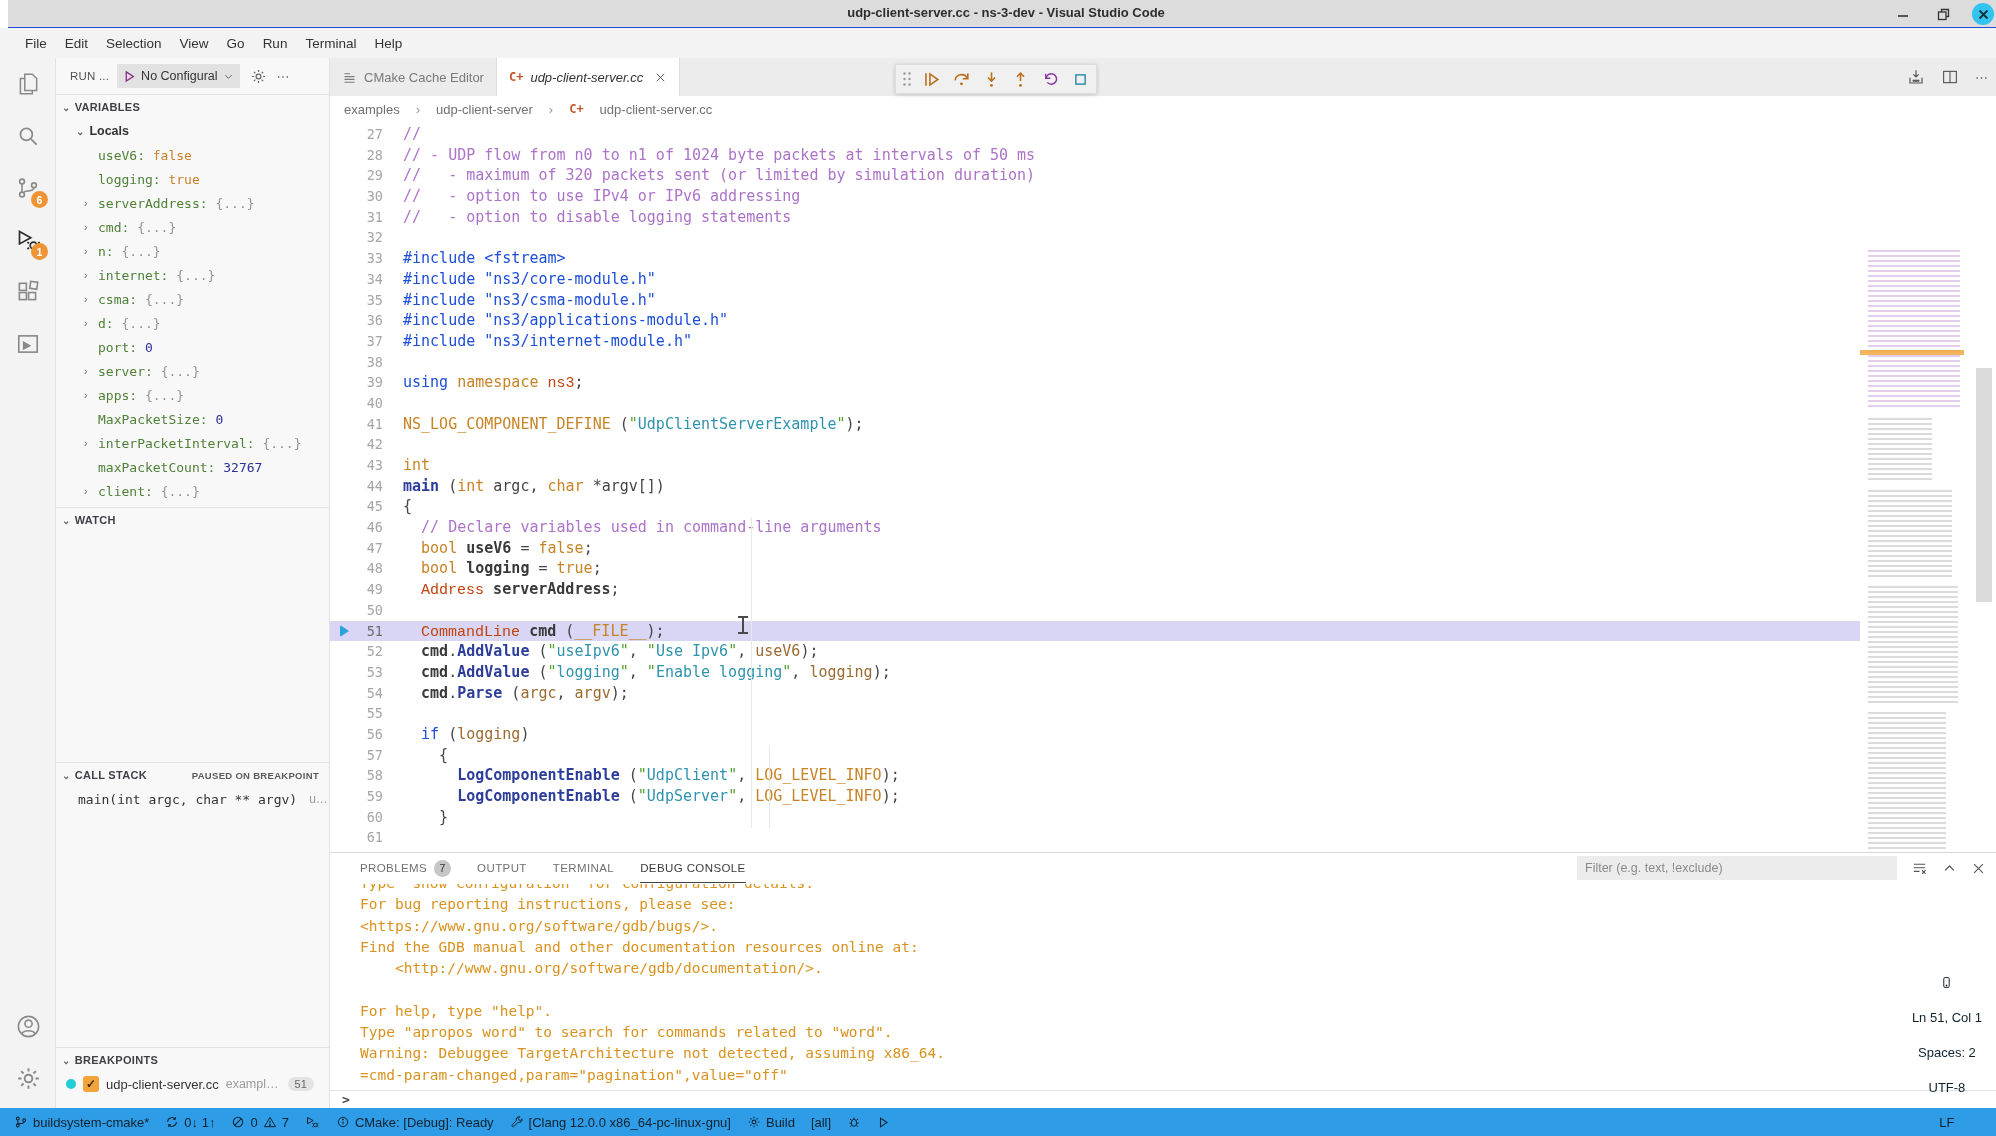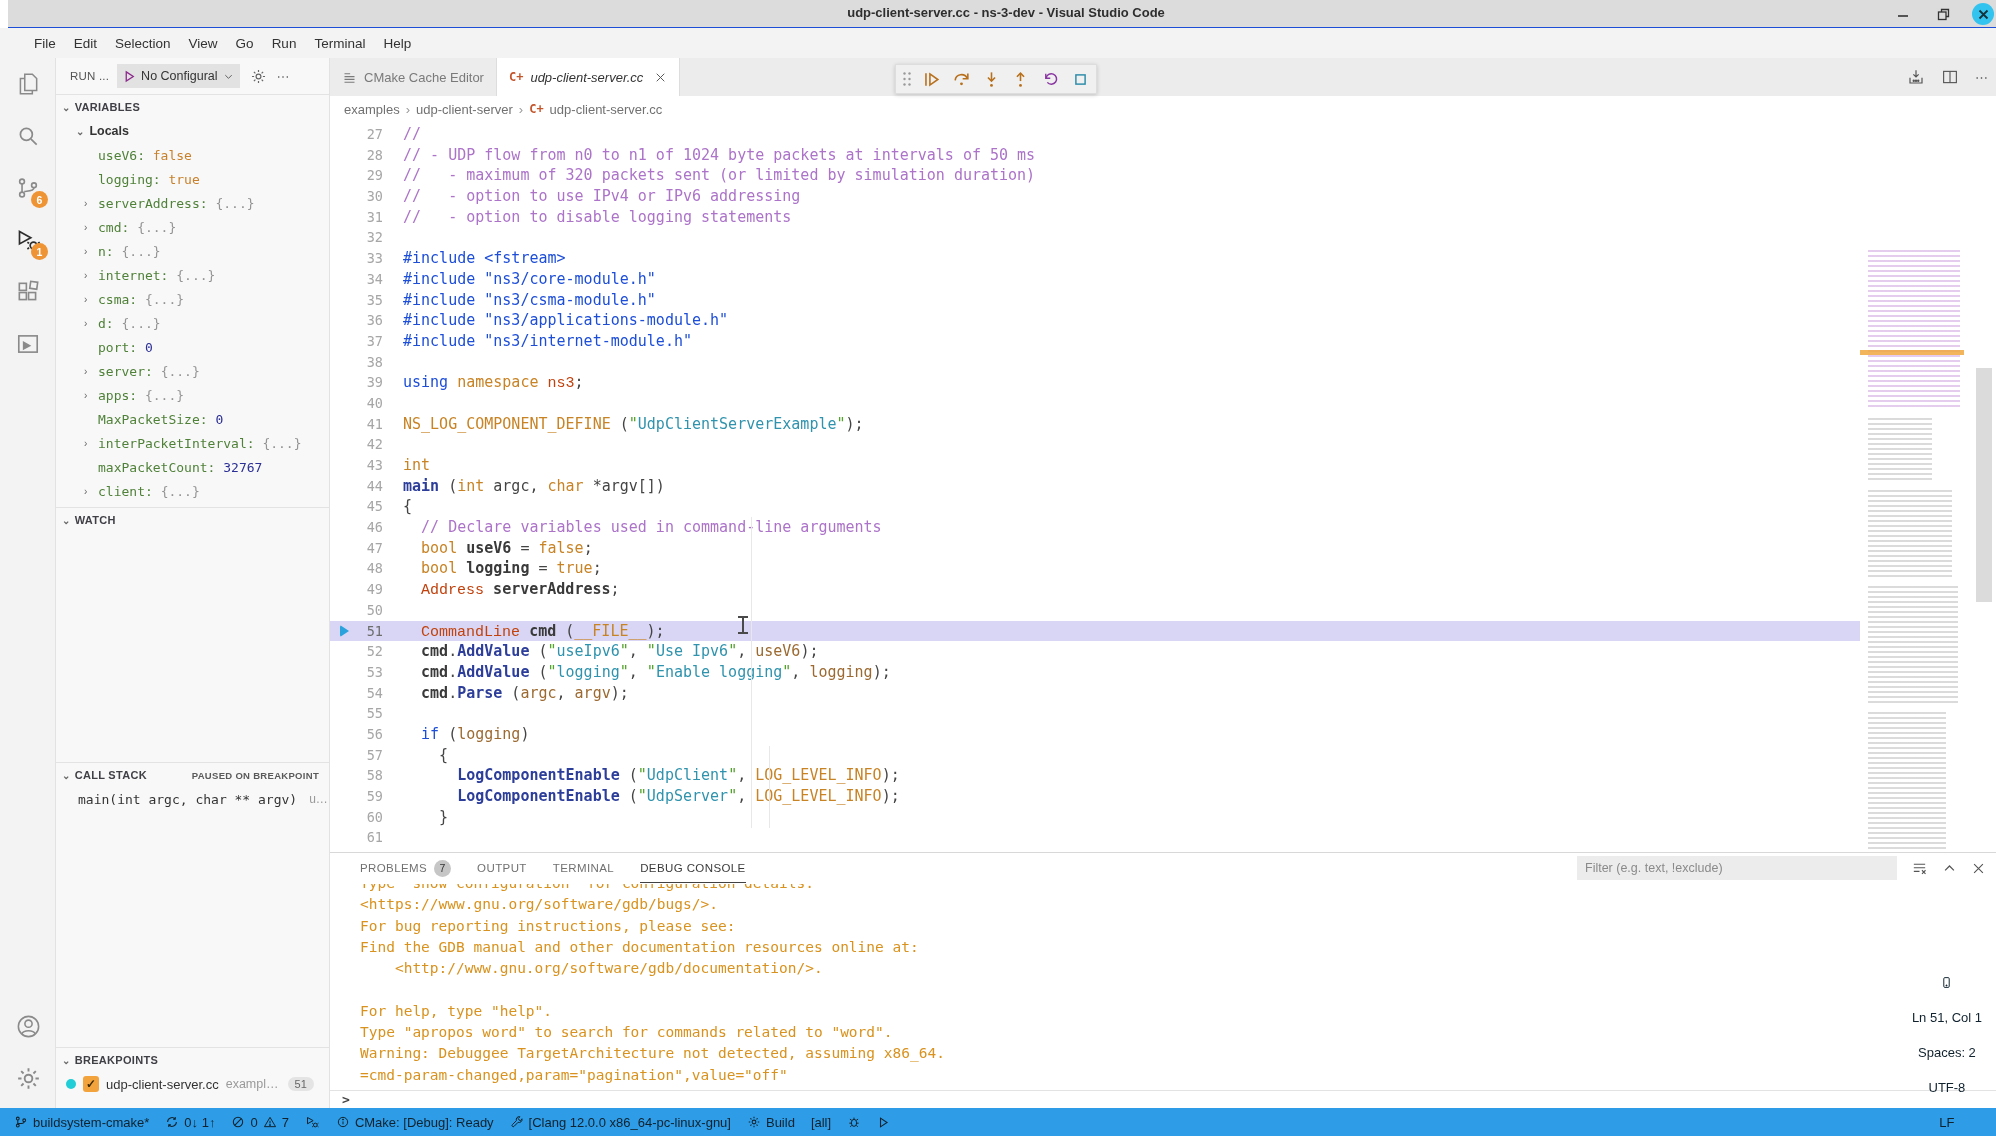--- a/index.html
+++ b/index.html
@@ -8,21 +8,21 @@
   .icon svg { display:block; }
 
   
   .titlebar { position:absolute; left:8px; top:0; width:100%; height:28px; background:#dcdcdc; border-bottom:1px solid #1d4ed8; }
   .title-text { position:absolute; left:0; right:0; top:5px; text-align:center; font-weight:bold; font-size:13px; color:#2e2e2e; }
   .win-controls { position:absolute; right:10px; top:2px; display:flex; gap:18px; align-items:center; height:24px; }
   .win-btn { width:22px; height:22px; display:flex; align-items:center; justify-content:center; color:#333; }
   .win-close { background:#33c3ef; border-radius:50%; }
 
   
-  .menubar { position:absolute; left:0; top:28px; width:100%; height:30px; background:#f3f3f3; display:flex; align-items:center; padding-left:25px; }
+  .menubar { position:absolute; left:0; top:28px; width:100%; height:30px; background:#f3f3f3; display:flex; align-items:center; padding-left:16px; }
   .menu-item { padding:4px 9px; font-size:13.5px; color:#333; }
 
   
   .activitybar { position:absolute; left:0; top:58px; width:56px; bottom:28px; background:#f3f3f3; border-right:1px solid #e2e2e2; }
   .act-item { position:relative; width:56px; height:52px; display:flex; align-items:center; justify-content:center; color:#8a8a8a; }
   .act-item.active { color:#2d2d2d; }
   .act-bottom { position:absolute; bottom:4px; left:0; width:56px; }
   .badge { position:absolute; right:8px; bottom:6px; min-width:17px; height:17px; border-radius:9px; background:#ef9434; color:#fff; font-size:10.5px; font-weight:bold; display:flex; align-items:center; justify-content:center; padding:0 4px; }
 
   
@@ -54,21 +54,21 @@
   .bp-line { margin-left:2px; background:#e4e4e4; border-radius:8px; font-size:11px; color:#666; padding:1px 7px; }
 
   
   .tabbar { position:absolute; left:330px; top:58px; right:0; height:38px; background:#ececec; display:flex; }
   .tab { display:flex; align-items:center; gap:7px; padding:0 12px; border-right:1px solid #ddd; color:#7a7a7a; font-size:13px; }
   .tab.active { background:#fff; color:#333; }
   .tab.active .tab-label { font-style:italic; }
   .tab .close { color:#555; margin-left:4px; }
   .cpp-badge { color:#c4562c; font-weight:bold; font-size:12px; font-family:"DejaVu Sans Mono",monospace; }
   .editor-actions { position:absolute; right:8px; top:58px; height:38px; display:flex; align-items:center; gap:16px; color:#555; }
-  .breadcrumbs { position:absolute; left:330px; top:96px; right:134px; height:26px; background:#fff; display:flex; align-items:center; padding-left:14px; color:#717171; font-size:13px; gap:6px; }
+  .breadcrumbs { position:absolute; left:330px; top:96px; right:134px; height:26px; background:#fff; display:flex; align-items:center; padding-left:14px; color:#717171; font-size:13px; gap:16px; }
   .crumb-sep { color:#9a9a9a; }
 
   
   .dbg-toolbar { position:absolute; left:895px; top:64px; width:202px; height:30px; background:#f0f0f0; border:1px solid #ddd; box-shadow:0 1px 4px rgba(0,0,0,.18); display:flex; align-items:center; padding:0 6px; gap:10px; z-index:5; }
   .dbg-btn { display:flex; align-items:center; justify-content:center; width:22px; height:22px; }
   .dbg-grip { color:#999; }
   .c-org { color:#b8701c; } .c-pur { color:#8a36a2; } .c-teal { color:#2688a8; }
 
   
   .code-area { position:absolute; left:330px; top:122px; right:0; height:730px; background:#fff; overflow:hidden; }
@@ -654,22 +654,22 @@
         </span>
       <span class="icon">
           <svg width="15" height="15" viewBox="0 0 24 24" fill="none" stroke="currentColor" stroke-width="1.8">
             <path d="M5 5l14 14M19 5L5 19"></path>
           </svg>
         </span>
     </span>
   </div>
   <div class="console" id="console">
       <div class="console-line">Type "show configuration" for configuration details.</div>
+      <div class="console-line">For bug reporting instructions, please see:</div>
       <div class="console-line">&lt;https://www.gnu.org/software/gdb/bugs/&gt;.</div>
-      <div class="console-line">For bug reporting instructions, please see:</div>
       <div class="console-line">Find the GDB manual and other documentation resources online at:</div>
       <div class="console-line">    &lt;http://www.gnu.org/software/gdb/documentation/&gt;.</div>
       <div class="console-line"> </div>
       <div class="console-line">For help, type "help".</div>
       <div class="console-line">Type "apropos word" to search for commands related to "word".</div>
       <div class="console-line">Warning: Debuggee TargetArchitecture not detected, assuming x86_64.</div>
       <div class="console-line">=cmd-param-changed,param="pagination",value="off"</div>
       <div class="console-line">Stopped due to shared library event (no libraries added or removed)</div>
     </div>
   <div class="prompt-row">

